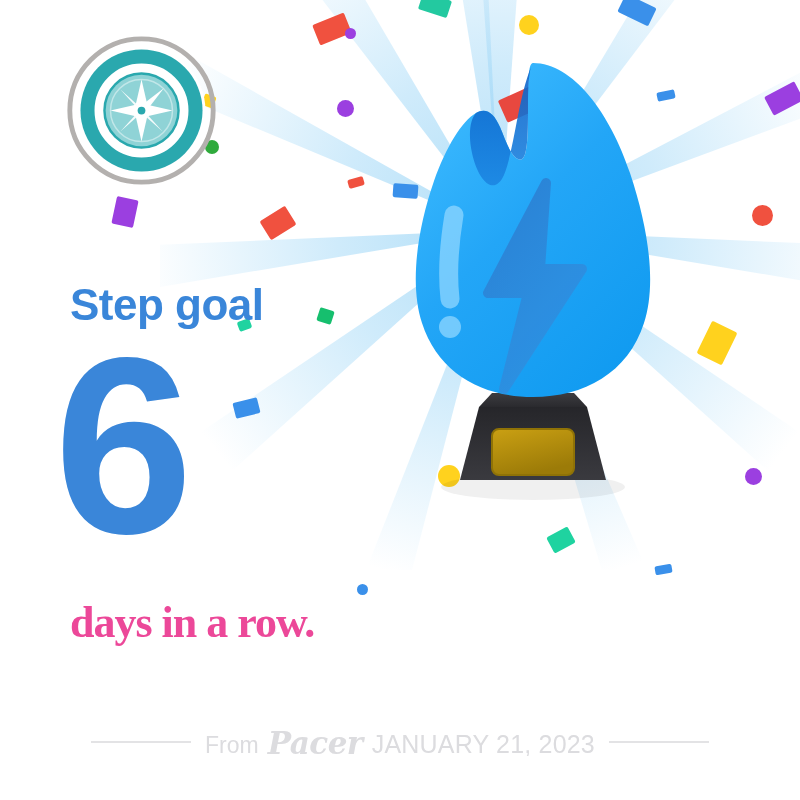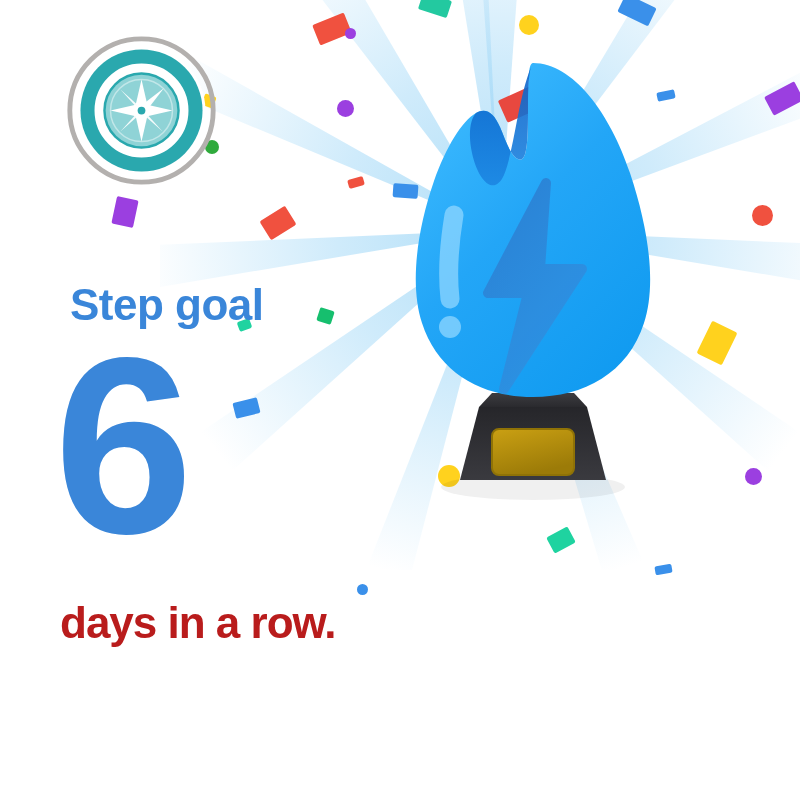--- a/index.html
+++ b/index.html
@@ -70,28 +70,29 @@
     left: 54px;
     top: 322px;
     font-size: 250px;
     font-weight: 700;
     color: #3a86d9;
     line-height: 1;
     letter-spacing: -6px;
   }
   .subline {
     position: absolute;
-    left: 60px;
+    left: 70px;
     top: 601px;
     font-size: 44px;
     font-weight: 700;
     letter-spacing: -1px;
-    color: #b91c1c;
+    color: #ec4899;
     line-height: 1;
     white-space: nowrap;
+    font-family: Liberation Serif, serif;
   }
 
   
   .footer {
     position: absolute;
     left: 0;
     right: 0;
     top: 722px;
     height: 40px;
     display: flex;
@@ -280,14 +281,23 @@
              L214 214 L172 214 Z" fill="url(#boltGrad)" opacity="0.95" stroke="url(#boltGrad)" stroke-width="10" stroke-linejoin="round"></path>
 
     <path d="M86 160 q-8 48 -4 84" stroke="#93d8ff" stroke-width="19" stroke-linecap="round" fill="none" opacity="0.72"></path>
     <circle cx="82" cy="272" r="11" fill="#93d8ff" opacity="0.72"></circle>
   </svg>
 
   <div class="headline">Step goal</div>
   <div class="bignum">6</div>
   <div class="subline">days in a row.</div>
 
+  <div class="footer">
+    <div class="rule"></div>
+    <div class="footer-text">
+      <span class="from-label">From</span>
+      <span class="pacer-mark">Pacer</span>
+      <span class="footer-date">JANUARY 21, 2023</span>
+    </div>
+    <div class="rule"></div>
+  </div>
 
 </div>
 
 </body></html>

